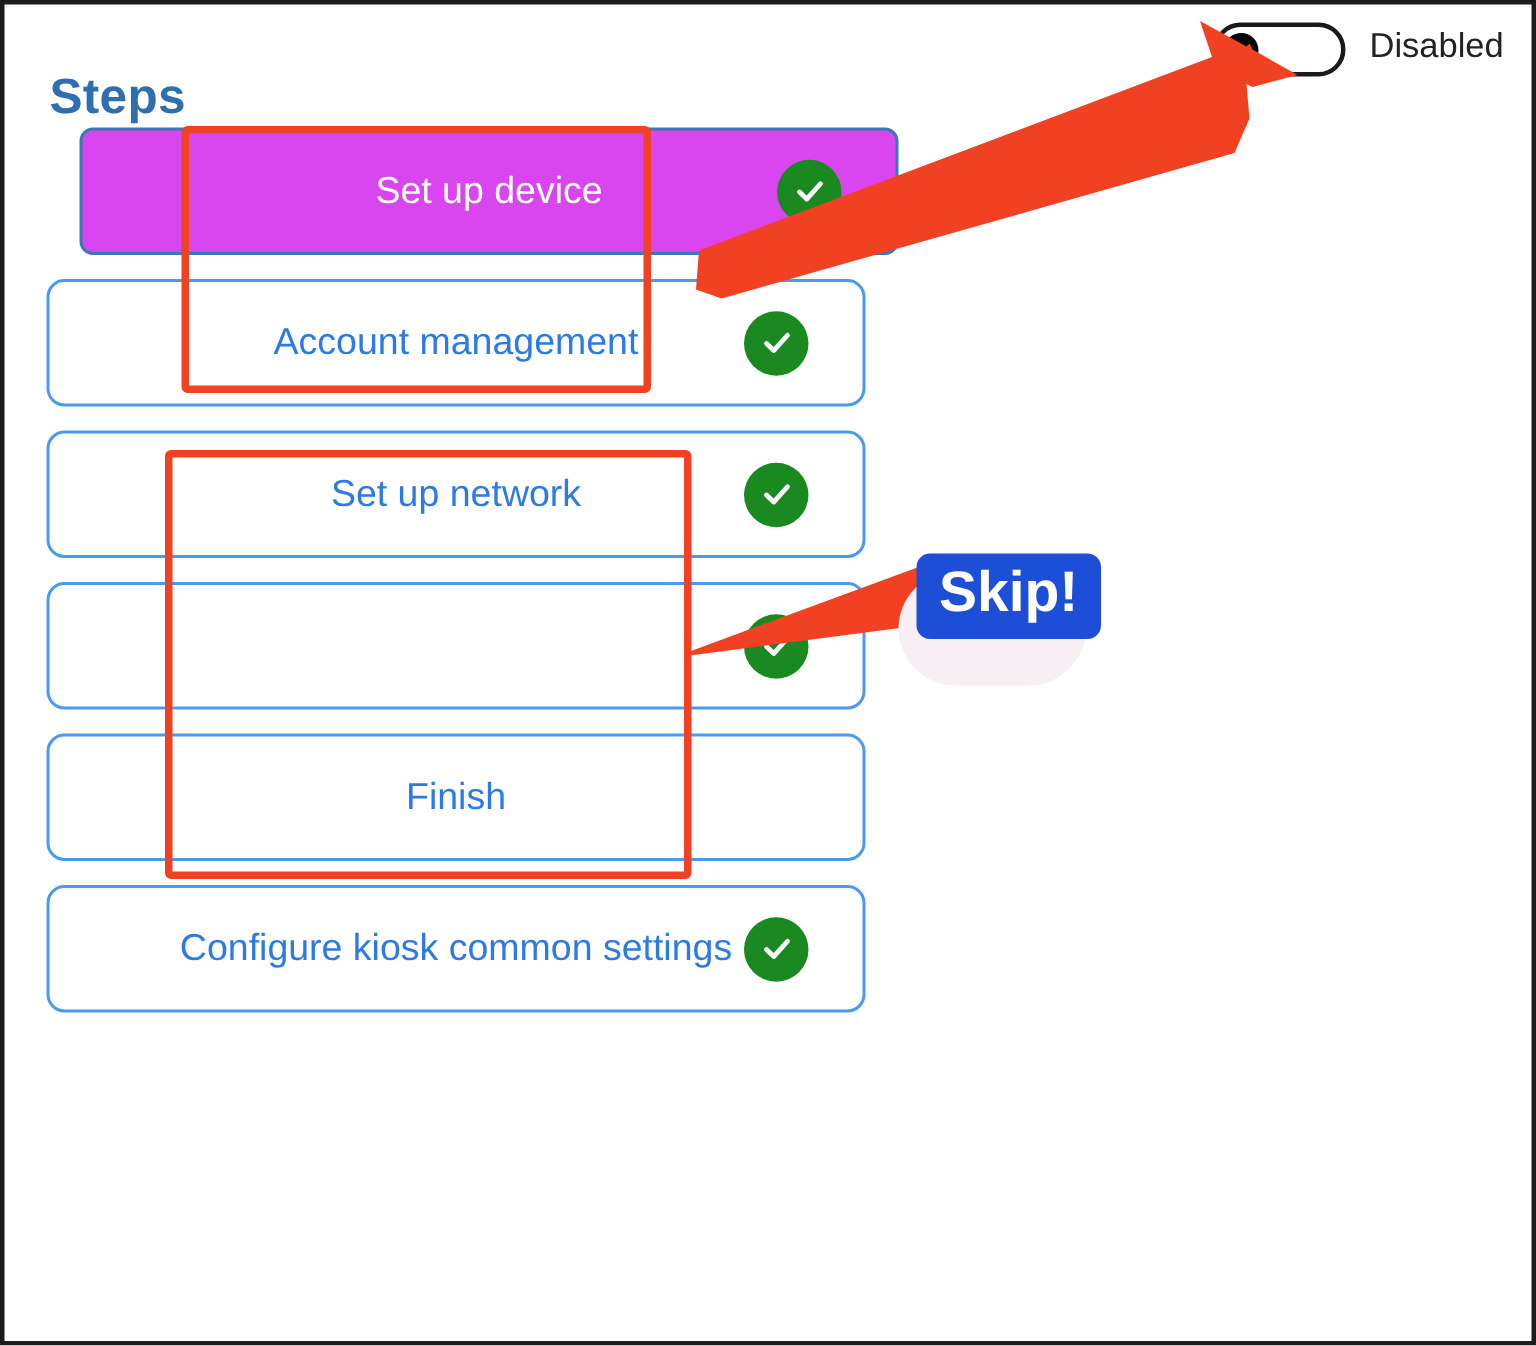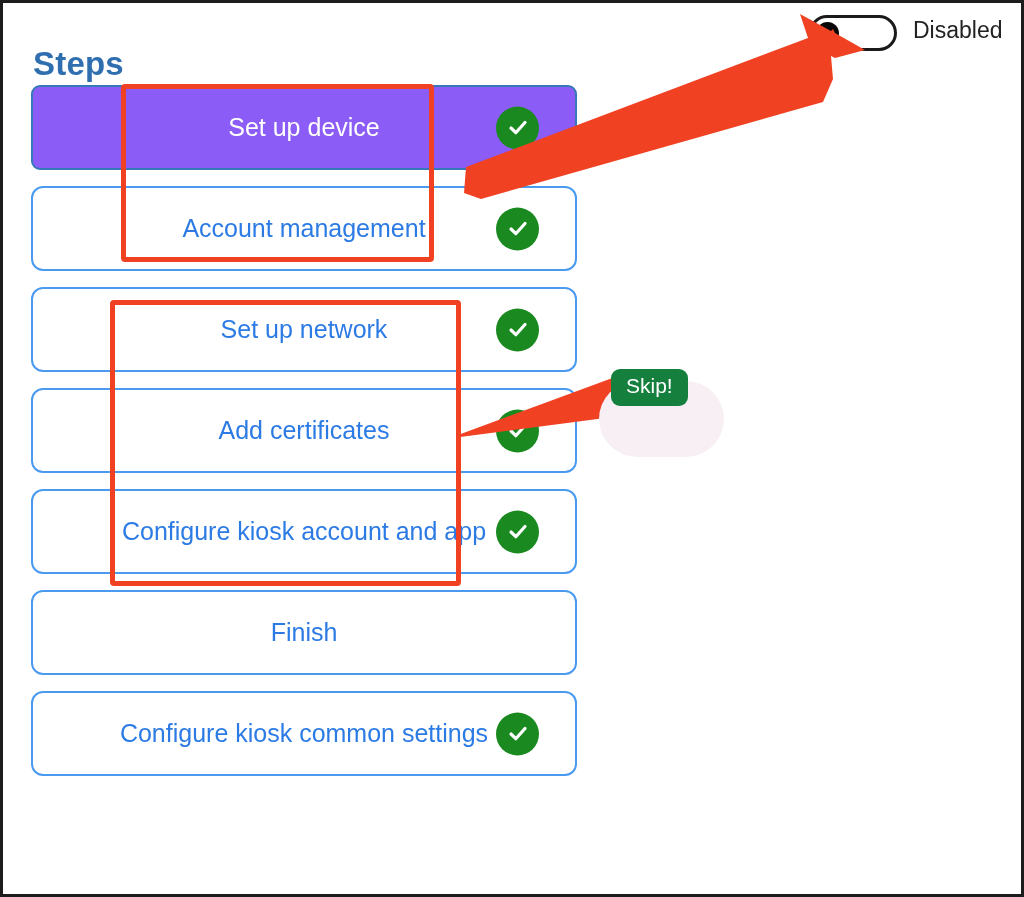--- a/index.html
+++ b/index.html
@@ -82,23 +82,24 @@
     box-sizing: border-box;
     border: 2px solid #4a9aef;
     border-radius: 12px;
     background: #ffffff;
     margin-bottom: 16px;
     display: flex;
     align-items: center;
     justify-content: center;
   }
   .step-card.selected {
-    background: #8b5cf6;
+    background: #d946ef;
     border-color: #3579b8;
     border-radius: 9px;
+    margin-left: 22px;
   }
   .step-label {
     font-size: 25px;
     color: #2c7be5;
     text-align: center;
     line-height: 1;
     padding: 0 6px;
   }
   .step-card.selected .step-label {
     color: #ffffff;
@@ -150,25 +151,25 @@
     height: 76px;
     background: #f7eff4;
     border-radius: 38px;
     pointer-events: none;
   }
   .skip-bubble {
     position: absolute;
     left: 608px;
     top: 366px;
     padding: 5px 15px 8px 15px;
-    background: #15803d;
+    background: #1d4ed8;
     border-radius: 9px;
     color: #ffffff;
-    font-size: 21px;
-    font-weight: normal;
+    font-size: 38px;
+    font-weight: bold;
     line-height: 1.15;
     pointer-events: none;
   }
 </style>
 </head>
 <body>
 
 <div id="screen">
 
   <div class="page-title">Steps</div>
@@ -204,31 +205,20 @@
         <div class="step-label">Set up network</div>
         <div class="step-check">
           <div class="check-circle">
             <svg width="26" height="26" viewBox="0 0 26 26" aria-hidden="true">
               <path d="M6 13.5 L10.8 18.2 L20 8" fill="none" stroke="#ffffff" stroke-width="3.2" stroke-linecap="round" stroke-linejoin="round"></path>
             </svg>
           </div>
         </div>
       </div>
       <div class="step-card">
-        <div class="step-label">Add certificates</div>
-        <div class="step-check">
-          <div class="check-circle">
-            <svg width="26" height="26" viewBox="0 0 26 26" aria-hidden="true">
-              <path d="M6 13.5 L10.8 18.2 L20 8" fill="none" stroke="#ffffff" stroke-width="3.2" stroke-linecap="round" stroke-linejoin="round"></path>
-            </svg>
-          </div>
-        </div>
-      </div>
-      <div class="step-card">
-        <div class="step-label">Configure kiosk account and app</div>
         <div class="step-check">
           <div class="check-circle">
             <svg width="26" height="26" viewBox="0 0 26 26" aria-hidden="true">
               <path d="M6 13.5 L10.8 18.2 L20 8" fill="none" stroke="#ffffff" stroke-width="3.2" stroke-linecap="round" stroke-linejoin="round"></path>
             </svg>
           </div>
         </div>
       </div>
       <div class="step-card">
         <div class="step-label">Finish</div>

